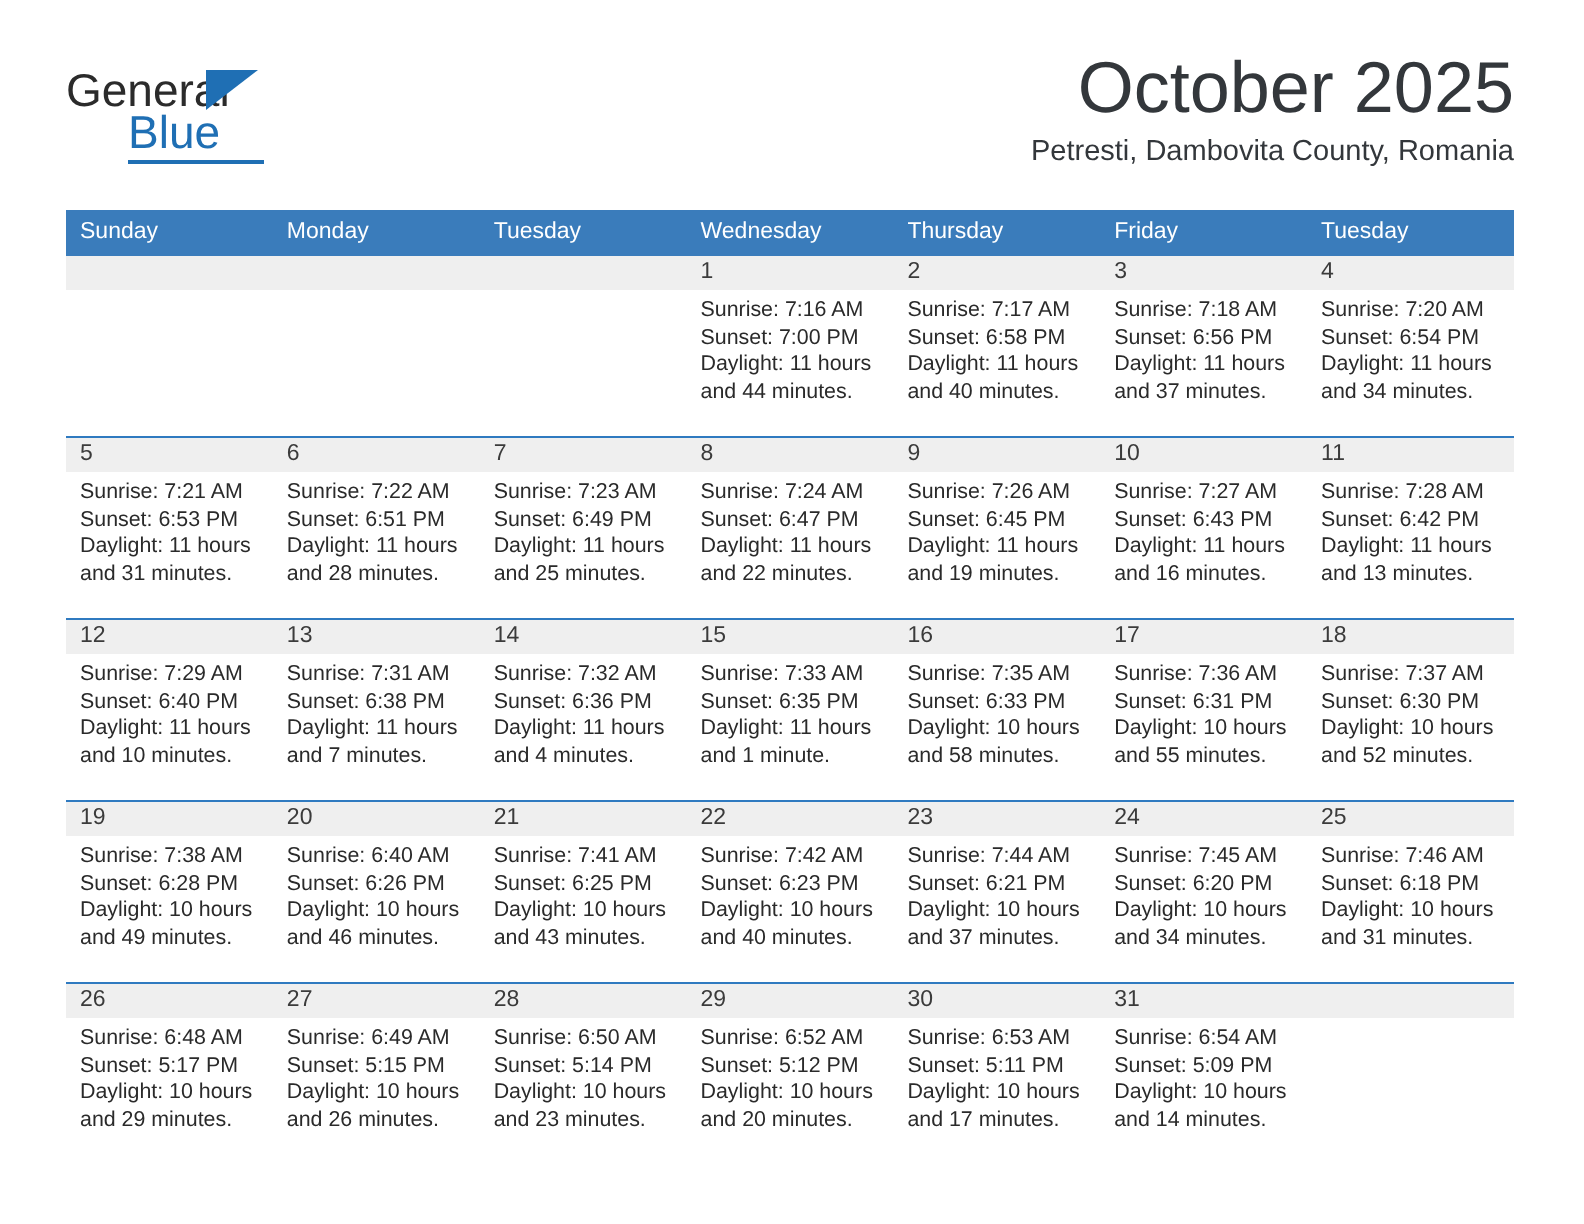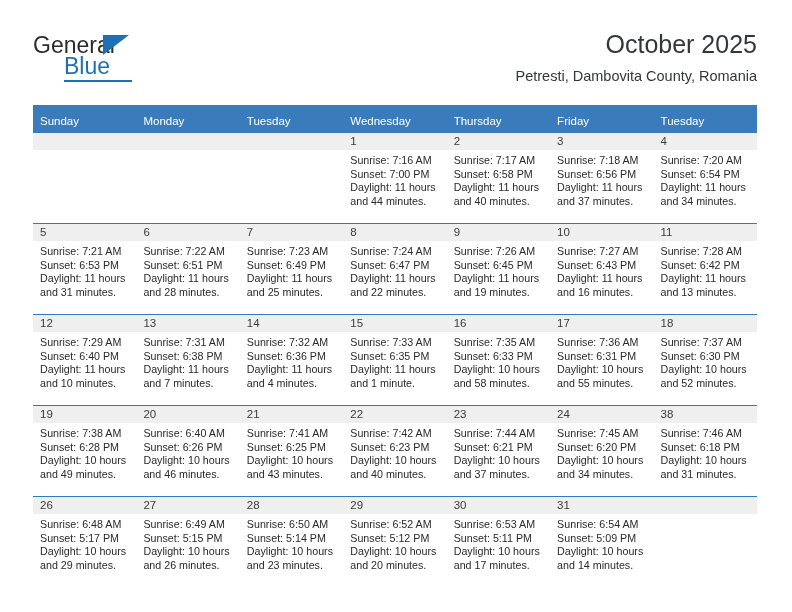--- a/index.html
+++ b/index.html
@@ -77,21 +77,21 @@
     background: #1f6fb4;
   }
 
   .title-block {
     position: absolute;
     right: 35px;
     top: 28px;
     text-align: right;
   }
   .title {
-    font-size: 25px;
+    font-size: 36px;
     color: #33373b;
     line-height: 32px;
     white-space: nowrap;
   }
   .subtitle {
     margin-top: 7px;
     font-size: 14.5px;
     color: #33373b;
     line-height: 18px;
     white-space: nowrap;
@@ -111,21 +111,21 @@
     width: 724px;
     table-layout: fixed;
   }
 
   th.dow {
     background: #3a7cbb;
     color: #ffffff;
     font-size: 11.5px;
     font-weight: normal;
     text-align: left;
-    padding: 10px 0 5px 7px;
+    padding: 5px 0 5px 7px;
     height: 11px;
     line-height: 13px;
   }
 
   td.day {
     vertical-align: top;
     padding: 0;
     height: 90px;
     border-top: 1px solid #2f7ac0;
     background: #ffffff;
@@ -416,21 +416,21 @@
             <td class="day">
               <div class="daynum-band">24</div>
               <div class="cell-body">
                 <div>Sunrise: 7:45 AM</div>
                 <div>Sunset: 6:20 PM</div>
                 <div>Daylight: 10 hours</div>
                 <div>and 34 minutes.</div>
               </div>
             </td>
             <td class="day">
-              <div class="daynum-band">38</div>
+              <div class="daynum-band">25</div>
               <div class="cell-body">
                 <div>Sunrise: 7:46 AM</div>
                 <div>Sunset: 6:18 PM</div>
                 <div>Daylight: 10 hours</div>
                 <div>and 31 minutes.</div>
               </div>
             </td>
           </tr>
           <tr class="week-5">
             <td class="day">

